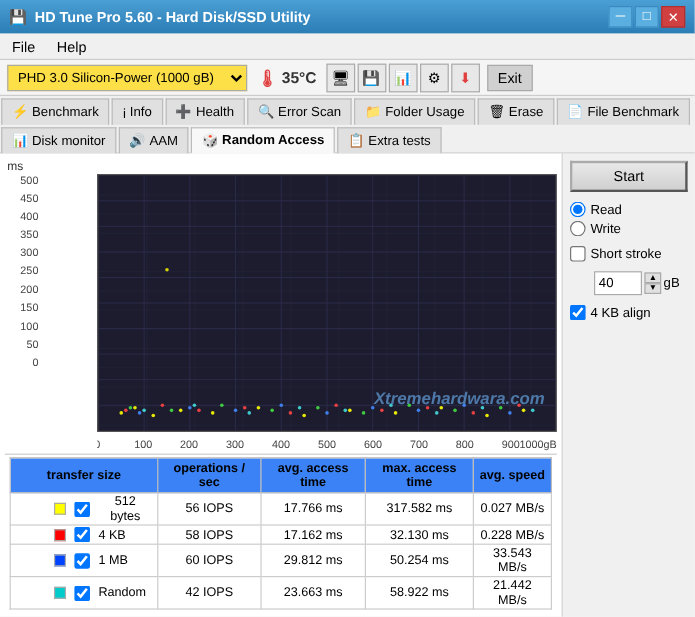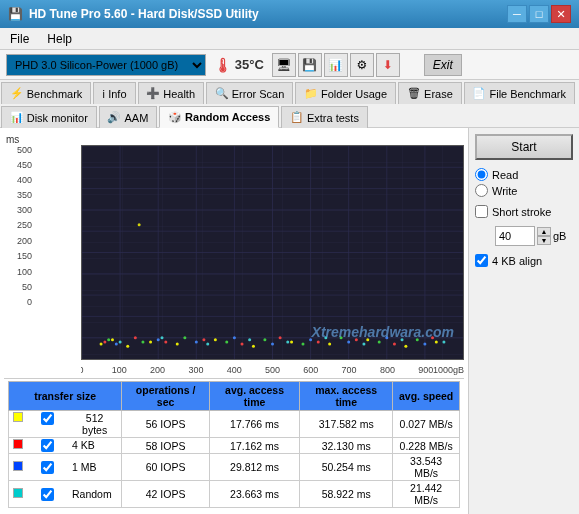--- a/index.html
+++ b/index.html
@@ -63,21 +63,21 @@
     .toolbar {
       background: #f5f5f5;
       border-bottom: 1px solid #ccc;
       padding: 3px 6px;
       display: flex;
       align-items: center;
       gap: 4px;
       height: 30px;
     }
     .drive-select {
-      background: #0369a1;
+      background: #fde047;
       border: 1px solid #aaa;
       padding: 2px 4px;
       font-size: 11px;
       height: 22px;
       width: 200px;
     }
     .temp-display {
       display: flex;
       align-items: center;
       gap: 3px;
@@ -106,22 +106,21 @@
       cursor: pointer;
       font-size: 12px;
     }
     .exit-btn {
       background: #d0d0d0;
       border: 1px solid #aaa;
       padding: 2px 8px;
       height: 22px;
       cursor: pointer;
       font-size: 12px;
-      margin-left: 20px;
-      font-style: italic;
+      margin-left: 2px;
     }
     
     .tabs-row {
       background: #f0f0f0;
       border-bottom: 1px solid #ccc;
       display: flex;
       flex-wrap: wrap;
       height: 48px;
       align-content: flex-start;
     }
@@ -257,22 +256,23 @@
       width: 10px;
       height: 10px;
       display: inline-block;
       border: 1px solid #aaa;
     }
     .row-label-cell {
       text-align: left;
     }
     .row-label-inner {
       display: flex;
-      align-items: flex-start;
-      gap: 18px;
+      align-items: center;
+      gap: 7px;
+      margin-left: 32px;
     }
     .watermark {
       position: absolute;
       bottom: 20px;
       right: 10px;
       font-size: 14px;
       font-weight: bold;
       color: rgba(100, 160, 220, 0.7);
       font-style: italic;
       pointer-events: none;

